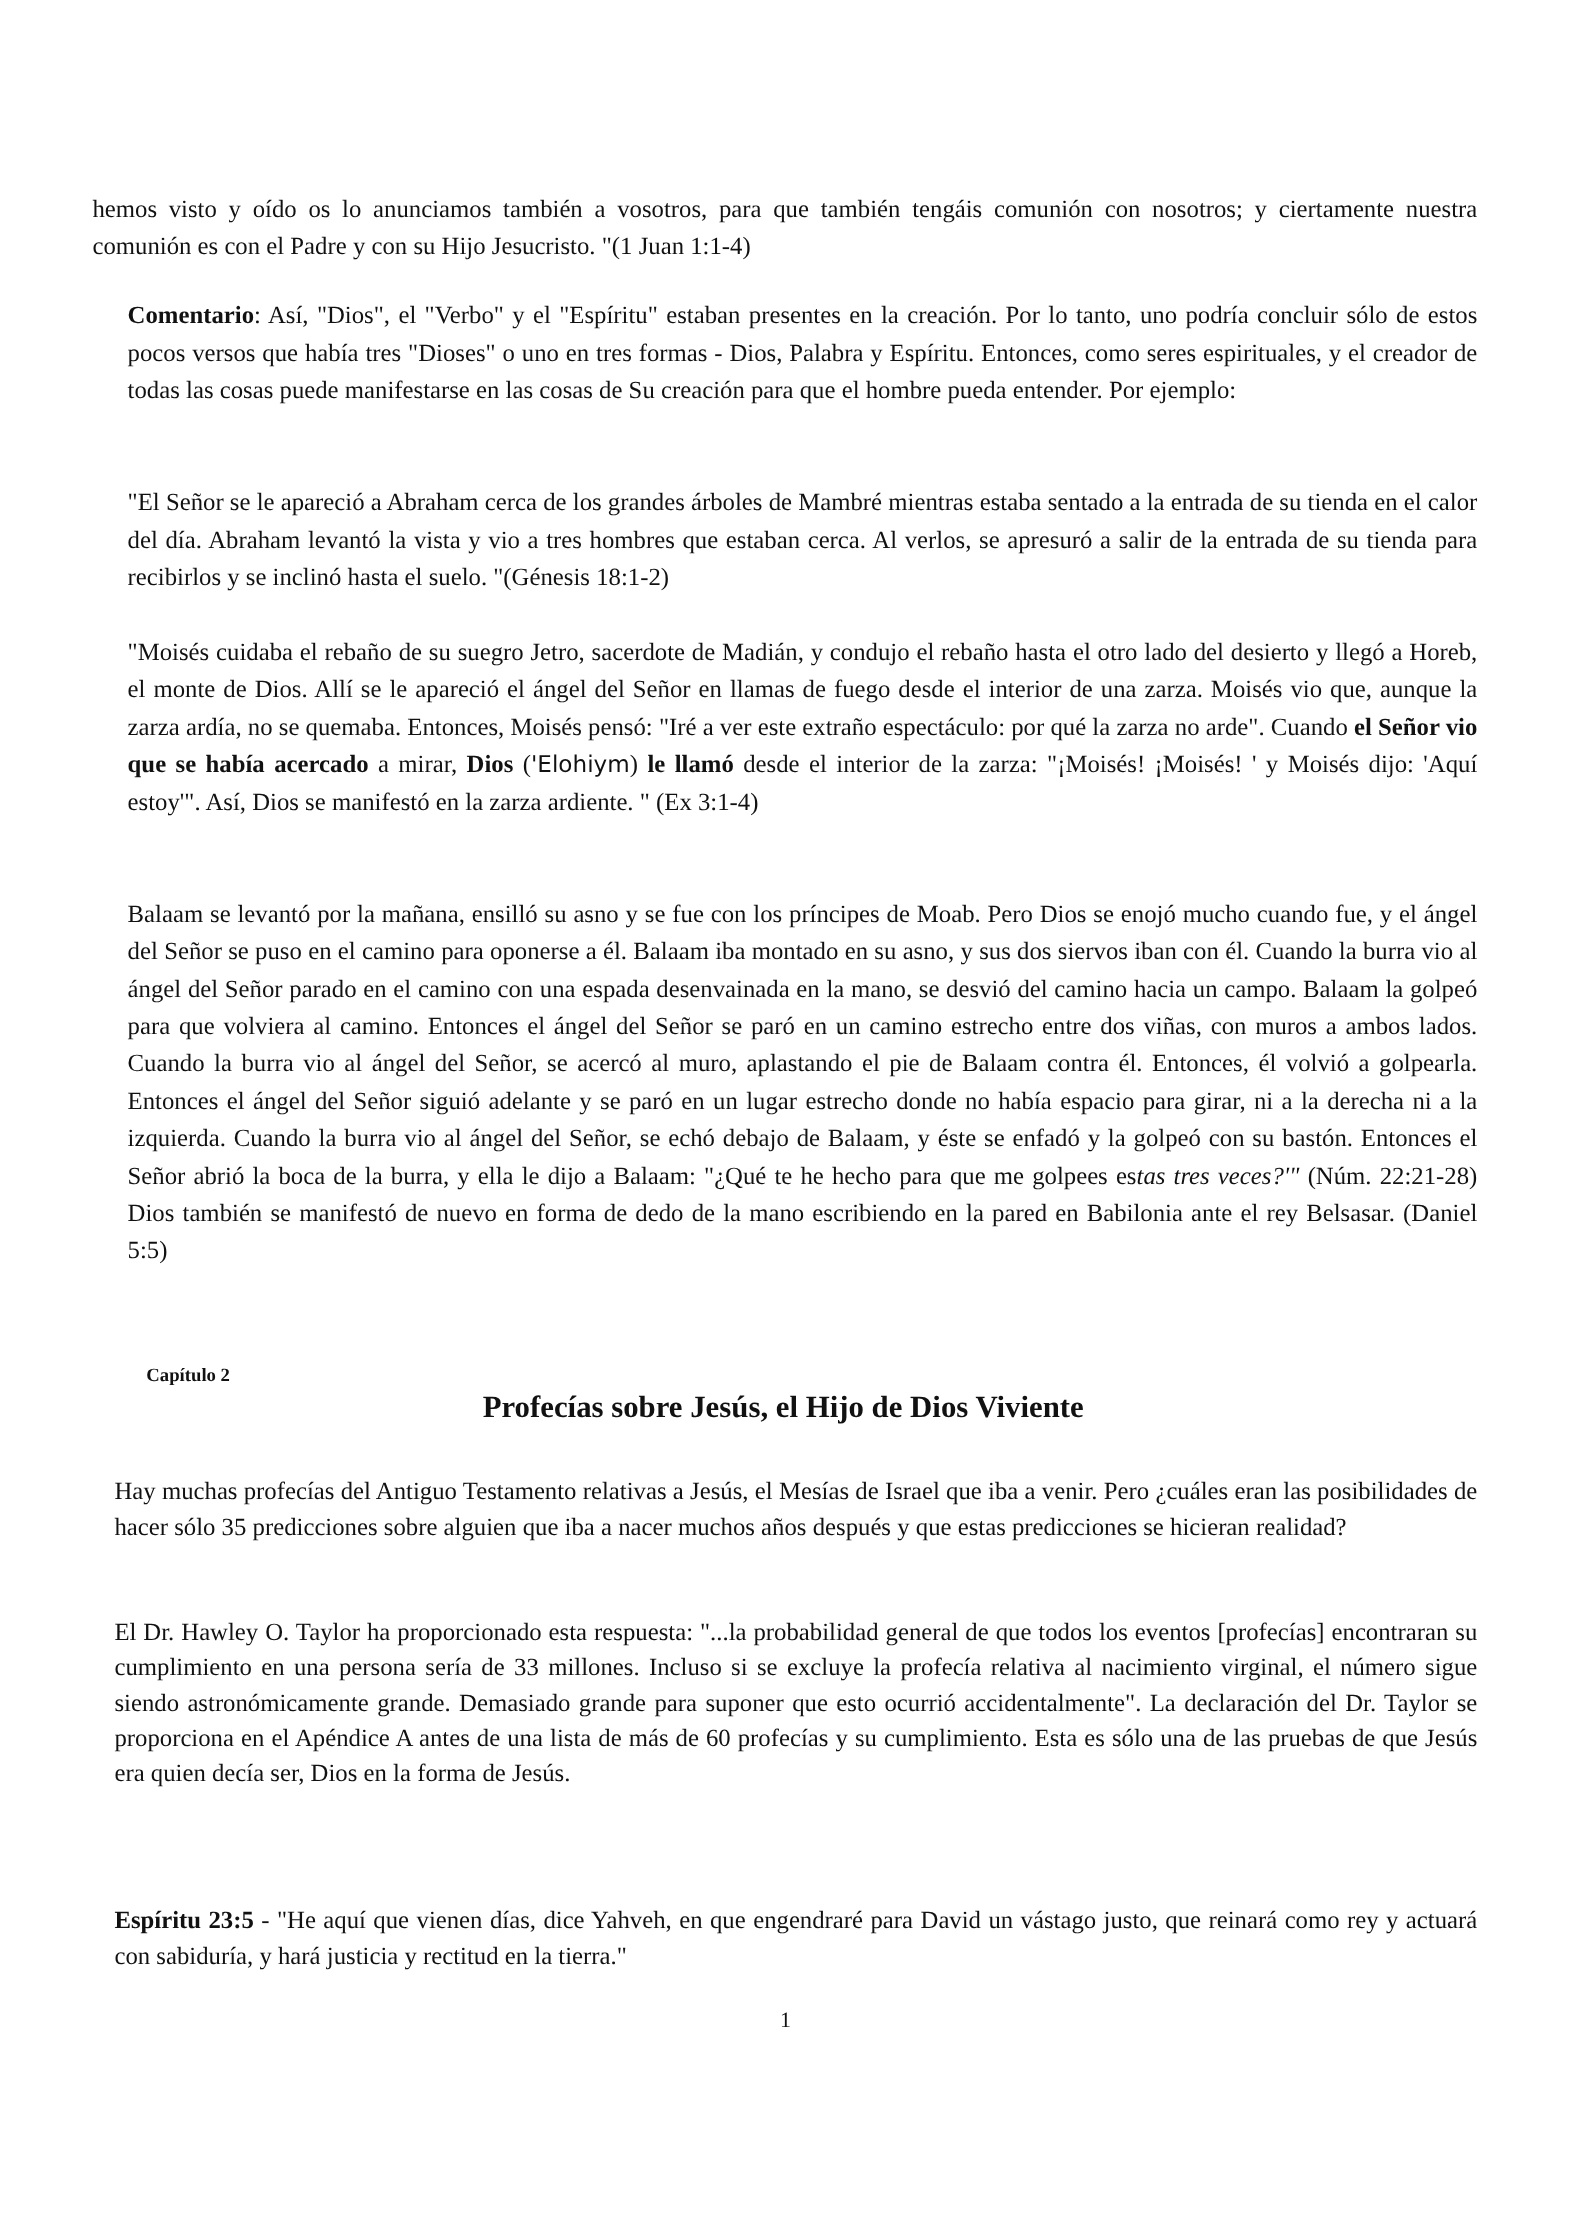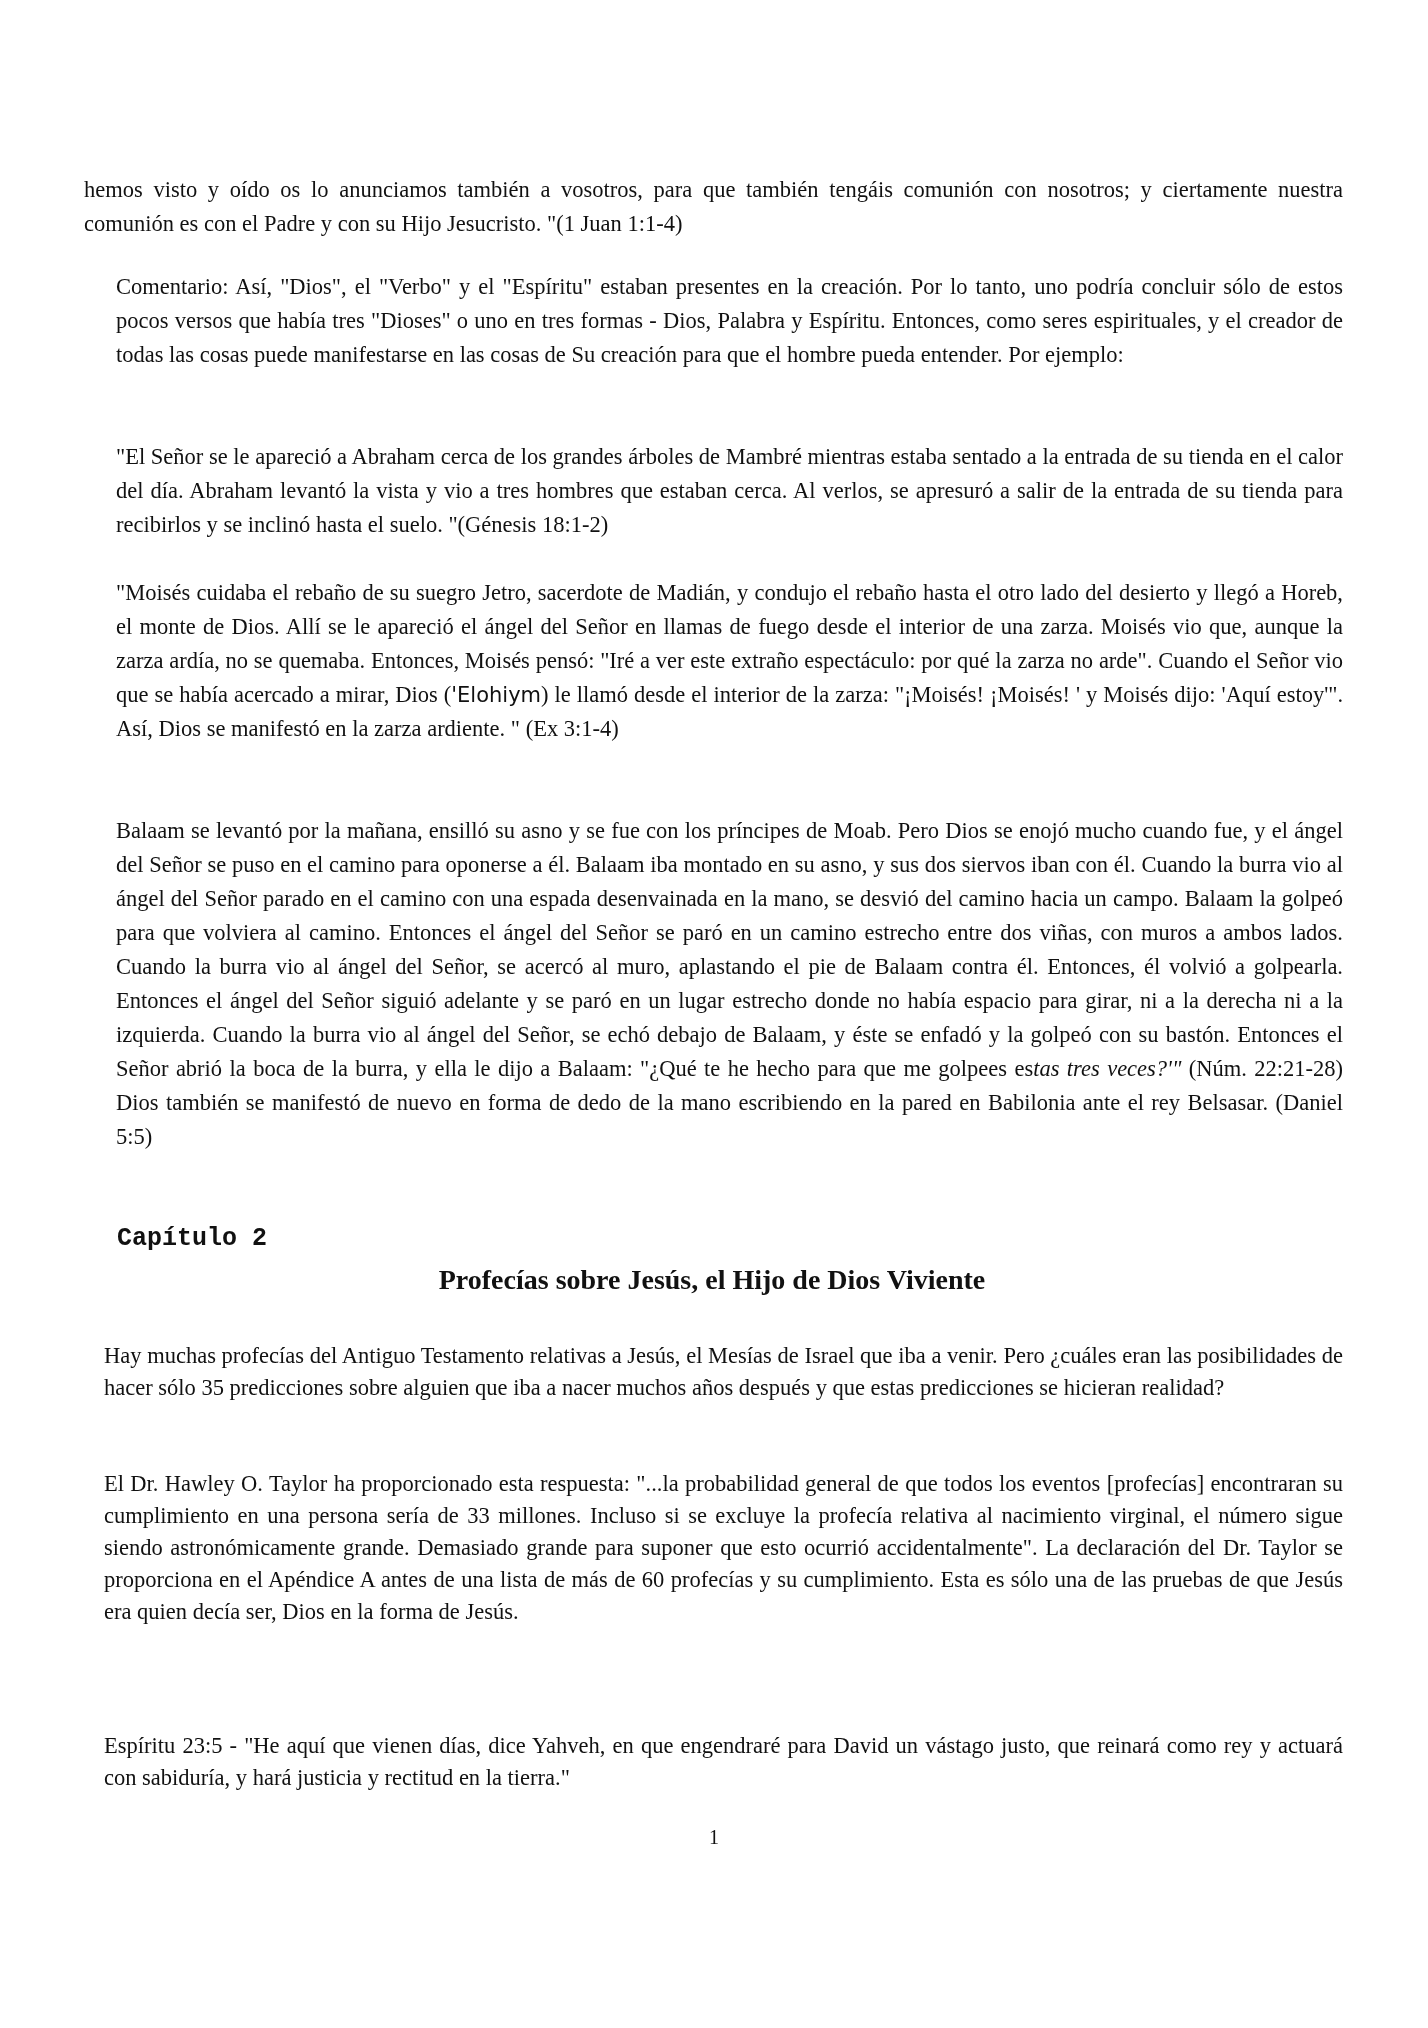--- a/index.html
+++ b/index.html
@@ -12,26 +12,26 @@
   .para {
     position: absolute;
     font-size: 22.5px;
     text-align: justify;
     text-align-last: left;
     margin: 0;
   }
   .p-top { left: 84px; width: 1259px; top: 173px; line-height: 34px; }
   .p-ind { left: 116px; width: 1227px; line-height: 34px; }
   .p-low { left: 104px; width: 1239px; line-height: 32px; }
-  b, .bold { font-weight: normal; margin-top: 28px; }
+  b, .bold { font-weight: bold; margin-top: 28px; }
   i, .ital { font-style: italic; }
   .sans { font-family: "DejaVu Sans", "Liberation Sans", sans-serif; font-size: 21px; }
   .chapter {
     position: absolute; left: 117px; top: 1224px;
-    font-size: 25px; font-weight: bold; margin: 0; font-family: Liberation Mono, monospace;
+    font-size: 17px; font-weight: bold; margin: 16px;
   }
   .title {
     position: absolute; left: 0; width: 1428px; top: 1264px;
     text-align: center; font-size: 28px; font-weight: bold; margin: 0;
     padding-right: 4px; box-sizing: border-box;
   }
   .pagenum {
     position: absolute; left: 0; width: 1428px; top: 1826px;
     text-align: center; font-size: 20px; margin: 0;
   }

